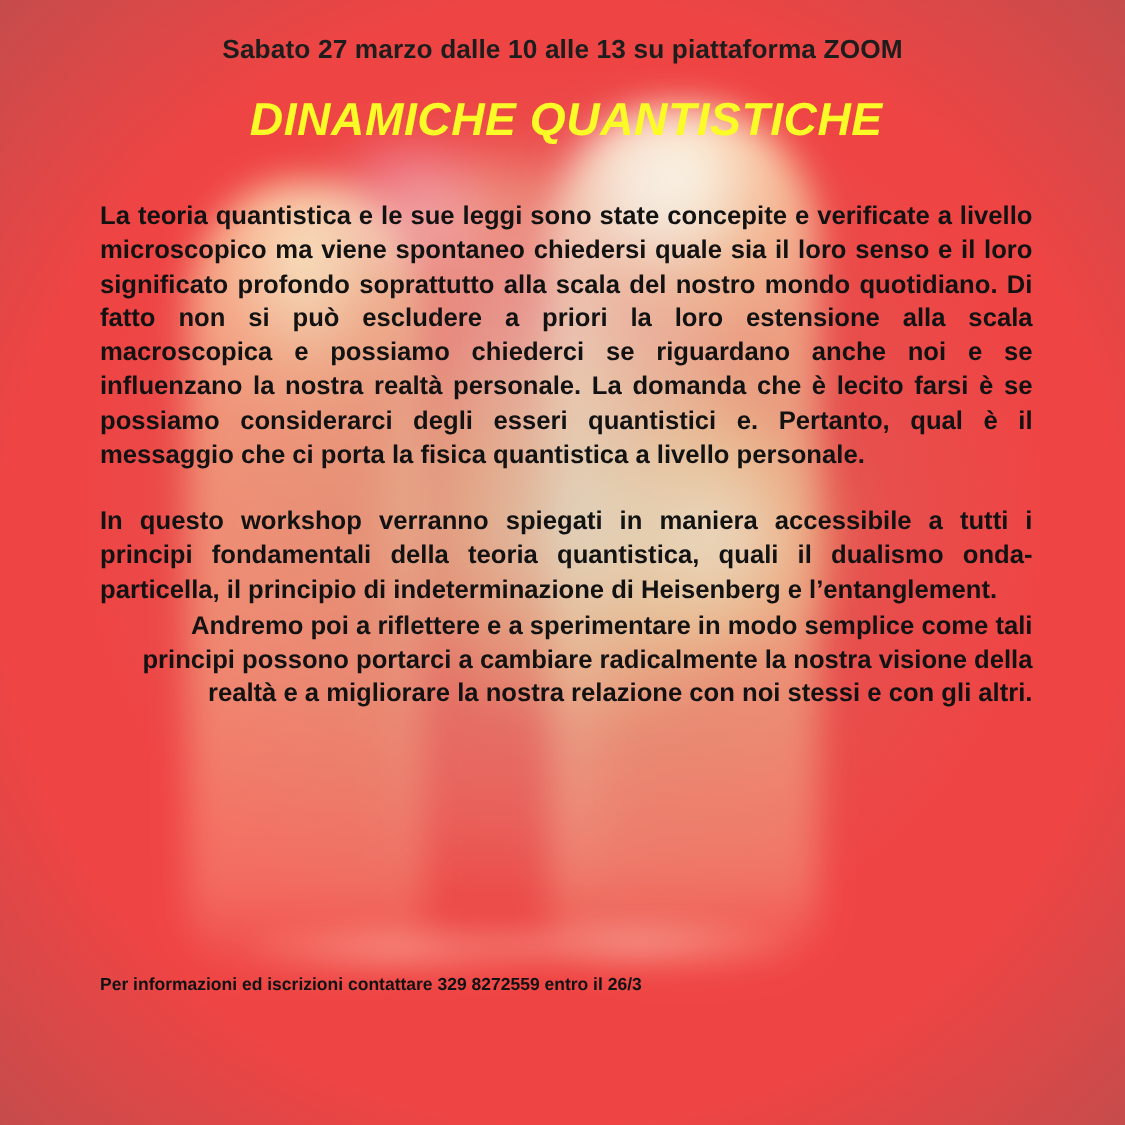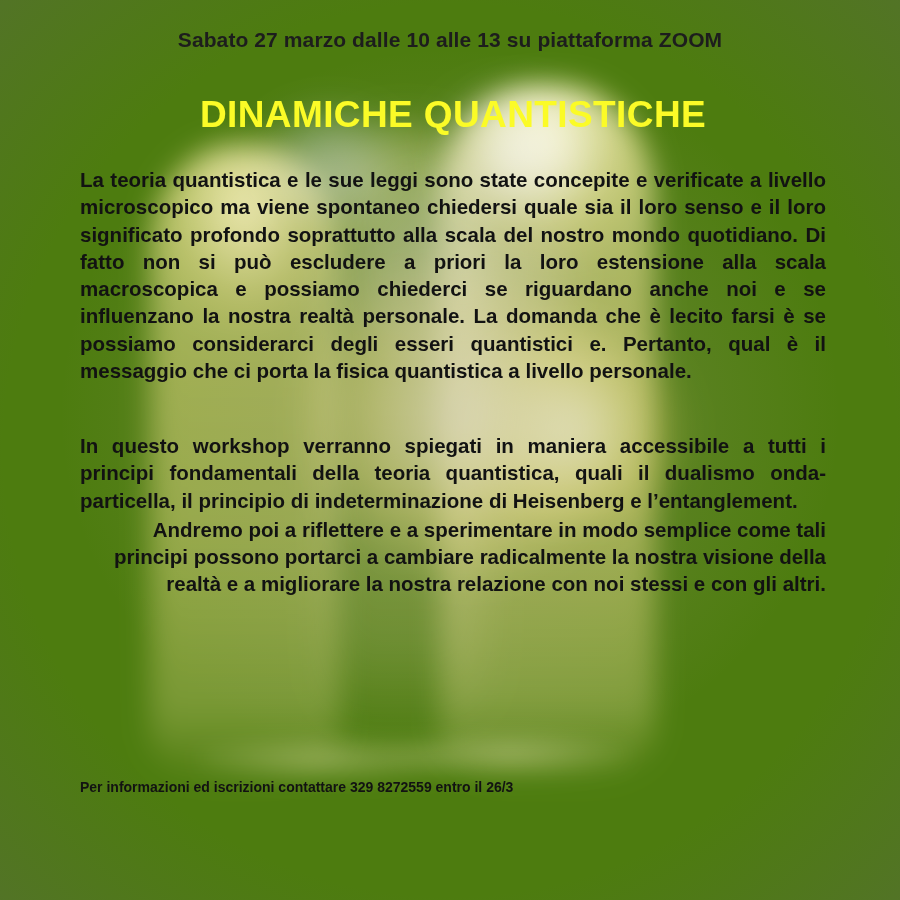--- a/index.html
+++ b/index.html
@@ -11,21 +11,21 @@
     height: 900px;
     font-family: "Liberation Sans", sans-serif;
     background: #8a8a8a;
     overflow: hidden;
   }
 
   #poster {
     position: relative;
     width: 900px;
     height: 900px;
-    background: #4d7c0f;
+    background: #ef4444;
     overflow: hidden;
   }
 
   
   .art {
     position: absolute;
     inset: 0;
     overflow: hidden;
   }
 
@@ -142,34 +142,35 @@
     letter-spacing: 0.1px;
     margin: 6px 0 0 0;
     padding-right: 6px;
   }
 
   .main-title {
     text-align: center;
     font-size: 37px;
     font-weight: bold;
     color: #fbfb27;
-    margin: 42px 0 0 0;
+    margin: 23px 0 0 0;
     letter-spacing: 0.4px;
+    font-style: italic;
   }
 
   .para {
     color: #121212;
     font-size: 20.5px;
     font-weight: bold;
     line-height: 1.33;
     text-align: justify;
     margin: 0;
   }
-  .para.p1 { margin-top: 30px; }
-  .para.p2 { margin-top: 48px; }
+  .para.p1 { margin-top: 42px; }
+  .para.p2 { margin-top: 26px; }
   .para.p3 { margin-top: 2px; text-align: right; }
 
   .footer {
     position: absolute;
     left: 80px;
     right: 74px;
     top: 778px;
     color: #121212;
     font-size: 14px;
     font-weight: bold;

